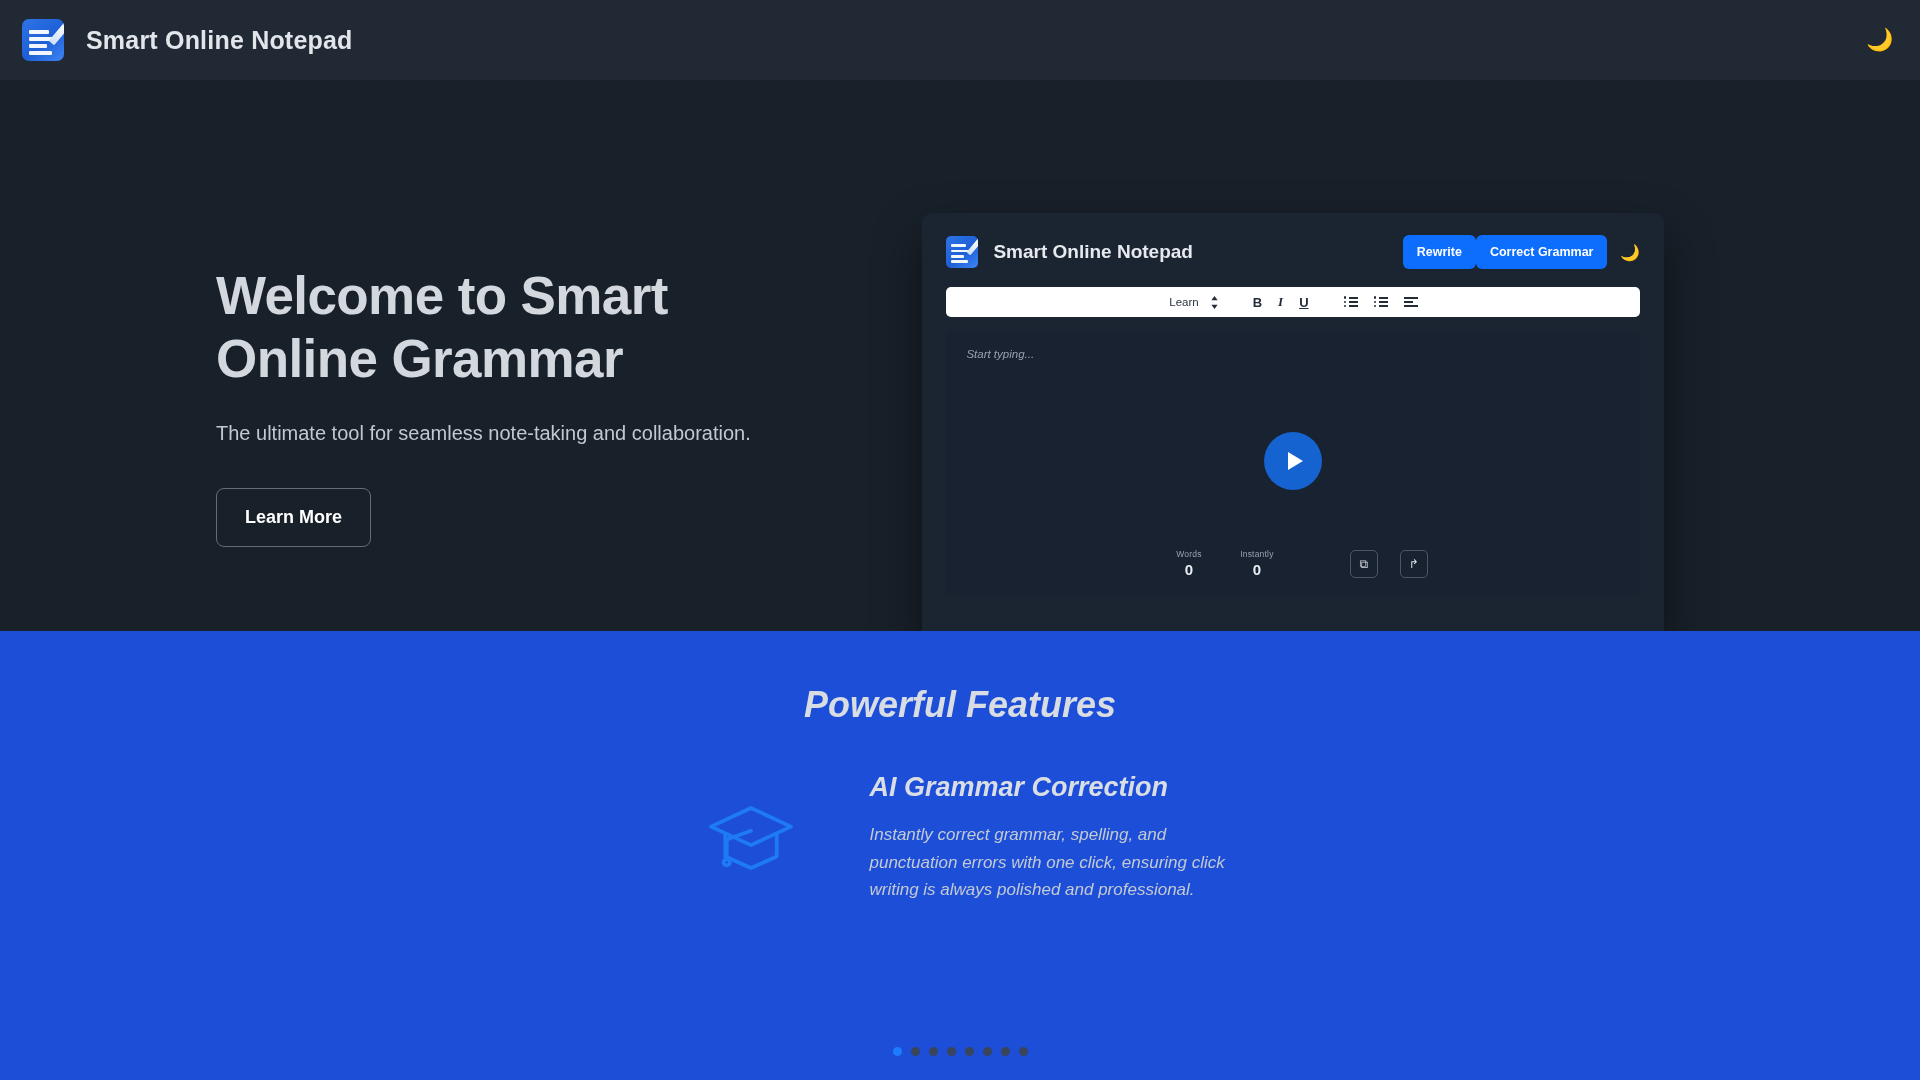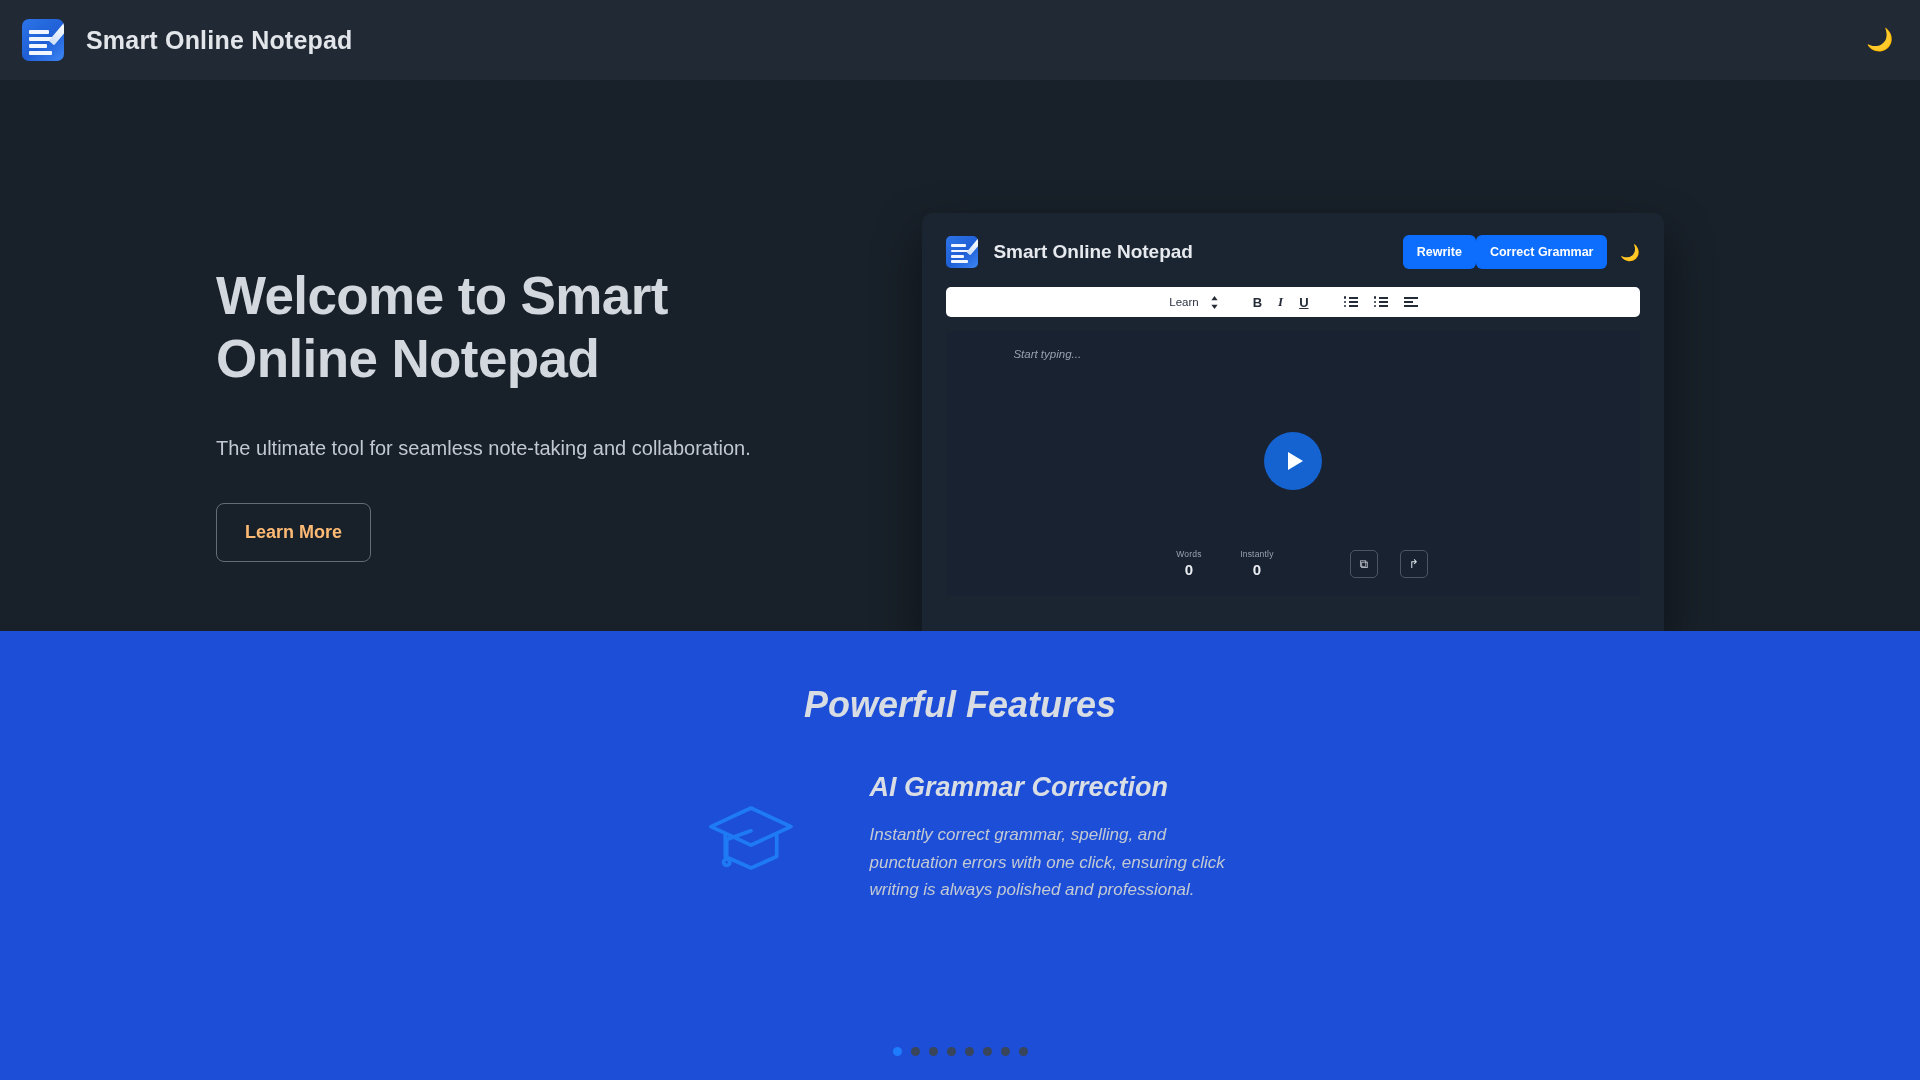--- a/index.html
+++ b/index.html
@@ -61,34 +61,34 @@
   .hero-left {
     width: 47%;
     padding: 185px 0 0 216px;
   }
   .hero-title {
     font-size: 53px; font-weight: 700; color: #d3d8de;
     line-height: 1.18; letter-spacing: -0.6px;
     max-width: 620px;
   }
   .hero-sub {
-    margin-top: 47px;
+    margin-top: 32px;
     font-size: 20px; color: #c1c8d1; font-weight: 400;
   }
   .hero-actions { margin-top: 43px; display: flex; gap: 18px; }
   .btn {
     font-family: inherit; cursor: pointer; border-radius: 8px;
     font-size: 18px; font-weight: 700;
   }
   .btn-primary {
     background: #0d6efd; color: #0d1b2c; border: none;
     padding: 19px 30px;
   }
   .btn-ghost {
-    background: transparent; color: #fdba74;
+    background: transparent; color: #ffffff;
     border: 1px solid #636c77; padding: 18px 28px; font-weight: 700; text-align: center;
   }
 
   .hero-right {
     flex: 1; position: relative; padding-top: 133px;
   }
 
   
   .mockup {
     width: 742px; margin-left: 20px;
@@ -140,21 +140,21 @@
   .align-ic i { display: block; height: 1.8px; background: #242c38; }
   .align-ic i:nth-child(2) { width: 70%; }
 
   .mk-editor {
     margin-top: 14px; height: 265px;
     background: #192230;
     border-radius: 4px;
     position: relative;
     padding: 17px 20px;
   }
-  .mk-placeholder { font-size: 11.5px; font-style: italic; color: #97a1ae; margin-left: 47px; }
+  .mk-placeholder { font-size: 11.5px; font-style: italic; color: #97a1ae; }
   .play-btn {
     position: absolute; left: 50%; top: 130px; transform: translate(-50%,-50%);
     width: 58px; height: 58px; border-radius: 50%;
     background: #1463d0; border: none; cursor: pointer;
     display: flex; align-items: center; justify-content: center;
   }
   .play-tri {
     width: 0; height: 0; margin-left: 4px;
     border-left: 15px solid #fff;
     border-top: 9px solid transparent;
@@ -216,21 +216,21 @@
         <span class="ln d"></span>
       <span class="pen"></span>
     </div>
     <span class="brand-title">Smart Online Notepad</span>
   </div>
   <button class="theme-toggle">🌙</button>
 </header>
 
 <section class="hero">
   <div class="hero-left">
-    <h1 class="hero-title">Welcome to Smart Online Notepad</h1>
+    <h1 class="hero-title">Welcome to Smart Online Grammar</h1>
     <p class="hero-sub">The ultimate tool for seamless note-taking and collaboration.</p>
     <div class="hero-actions">
       <button class="btn btn-ghost">Learn More</button>
     </div>
   </div>
 
   <div class="hero-right">
     <div class="mockup">
 
       <div class="mockup-top">

